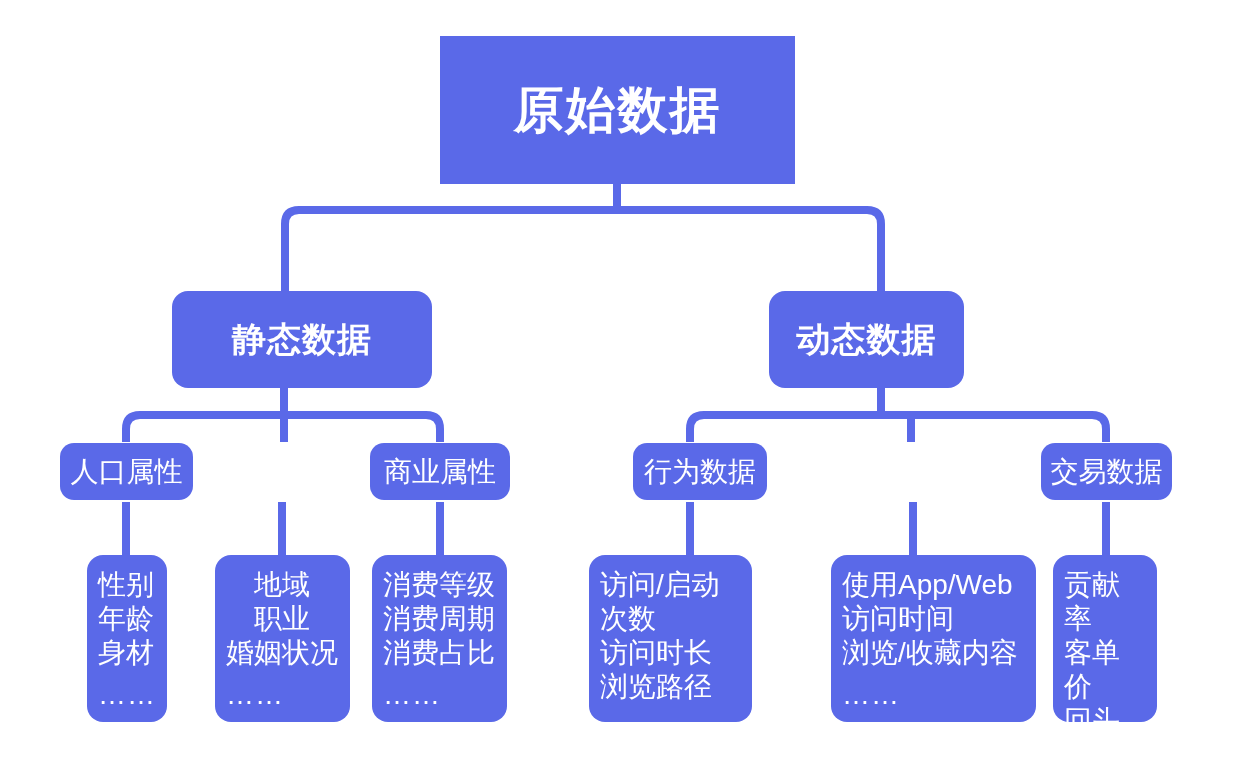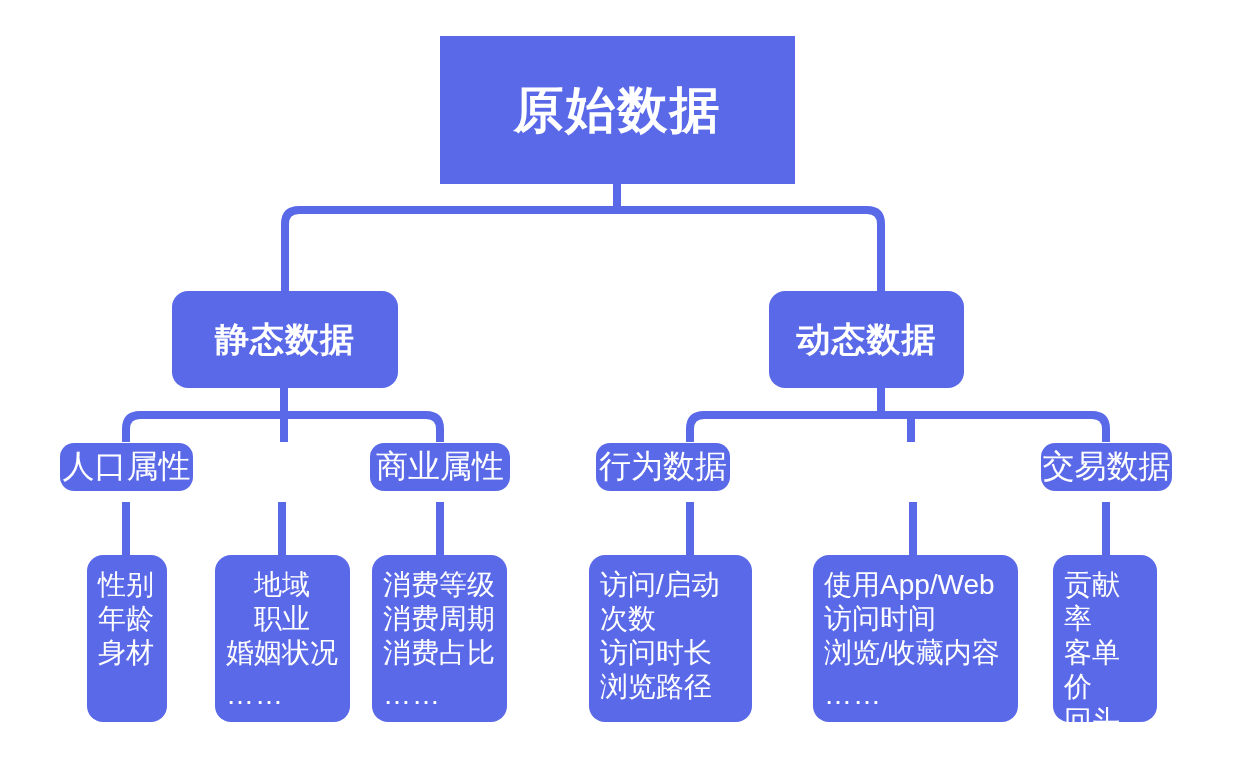--- a/index.html
+++ b/index.html
@@ -47,57 +47,57 @@
     border-radius: 0;
     font-size: 50px; font-weight: 700; letter-spacing: 2px;
   }
   .branch-box {
     border-radius: 16px;
     font-size: 34px; font-weight: 700; letter-spacing: 1px;
     height: 97px; top: 291px;
   }
   .cat-box {
     border-radius: 14px;
-    font-size: 32px; font-weight: 400;
-    height: 48px; top: 443px;
+    font-size: 28px; font-weight: 400;
+    height: 57px; top: 443px;
   }
   .leaf-box {
     border-radius: 16px;
     top: 555px; height: 167px;
     flex-direction: column;
     align-items: flex-start;
     justify-content: flex-start;
     padding: 13px 11px;
     font-size: 28px; font-weight: 400;
   }
   .leaf-box .details {
     white-space: pre-line;
     line-height: 34px;
   }
   .leaf-box .more {
     line-height: 30px;
     margin-top: 10px;
     letter-spacing: 1px;
   }
   
-  #n-b0 { left: 172px; width: 226px; }
+  #n-b0 { left: 172px; width: 260px; }
   #n-b1 { left: 769px; width: 195px; }
   
   #n-c00 { left: 60px;   width: 133px; }
   #n-c01 { left: 213px;  width: 139px; }
   #n-c02 { left: 370px;  width: 140px; }
-  #n-c10 { left: 596px;  width: 134px; }
+  #n-c10 { left: 633px;  width: 134px; }
   #n-c11 { left: 845px;  width: 132px; }
   #n-c12 { left: 1041px; width: 131px; }
   
-  #n-l00 { left: 87px;   width: 80px; gap: 23px;  }
+  #n-l00 { left: 87px;   width: 80px;  }
   #n-l01 { left: 215px;  width: 135px; text-align: center; }
   #n-l02 { left: 372px;  width: 135px; }
   #n-l10 { left: 589px;  width: 163px; align-items: flex-end; }
-  #n-l11 { left: 813px;  width: 205px; }
+  #n-l11 { left: 831px;  width: 205px; }
   #n-l12 { left: 1053px; width: 104px; }
 </style>
 </head>
 <body>
 
 <div id="canvas">
 
   <svg id="wires" viewBox="0 0 1260 766" xmlns="http://www.w3.org/2000/svg">
     <g>
       <path d="M617 184 V210"></path>

